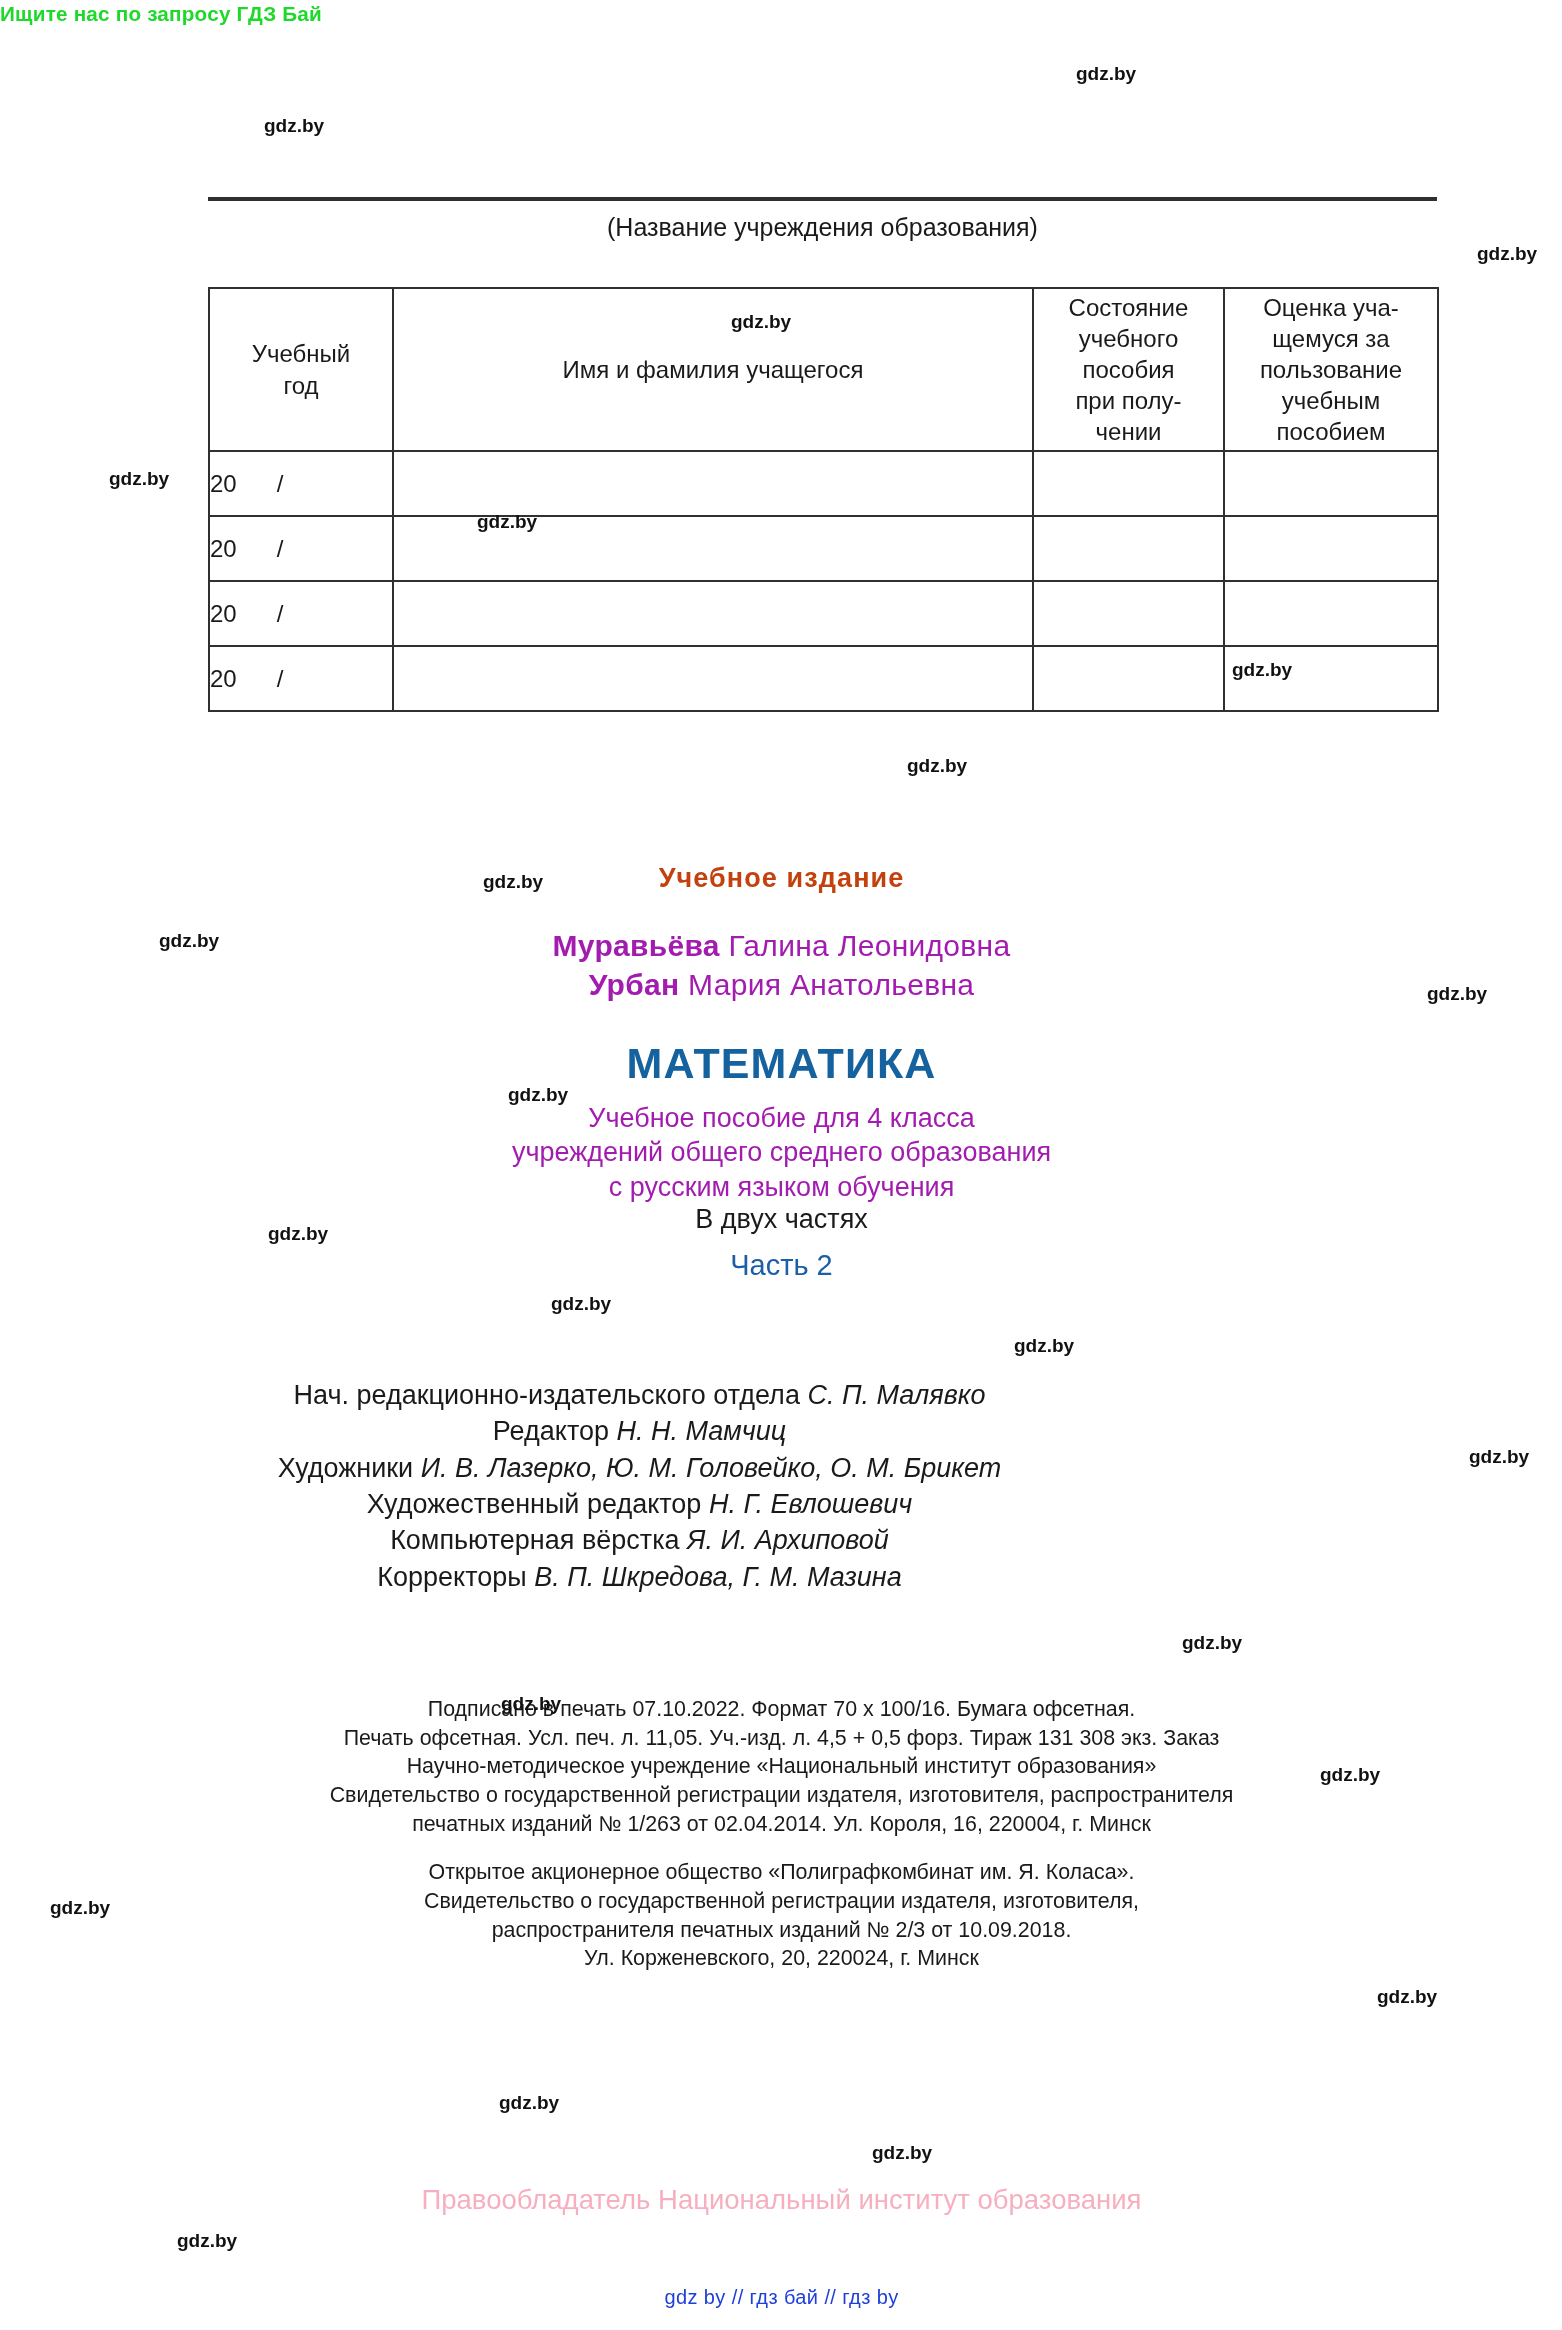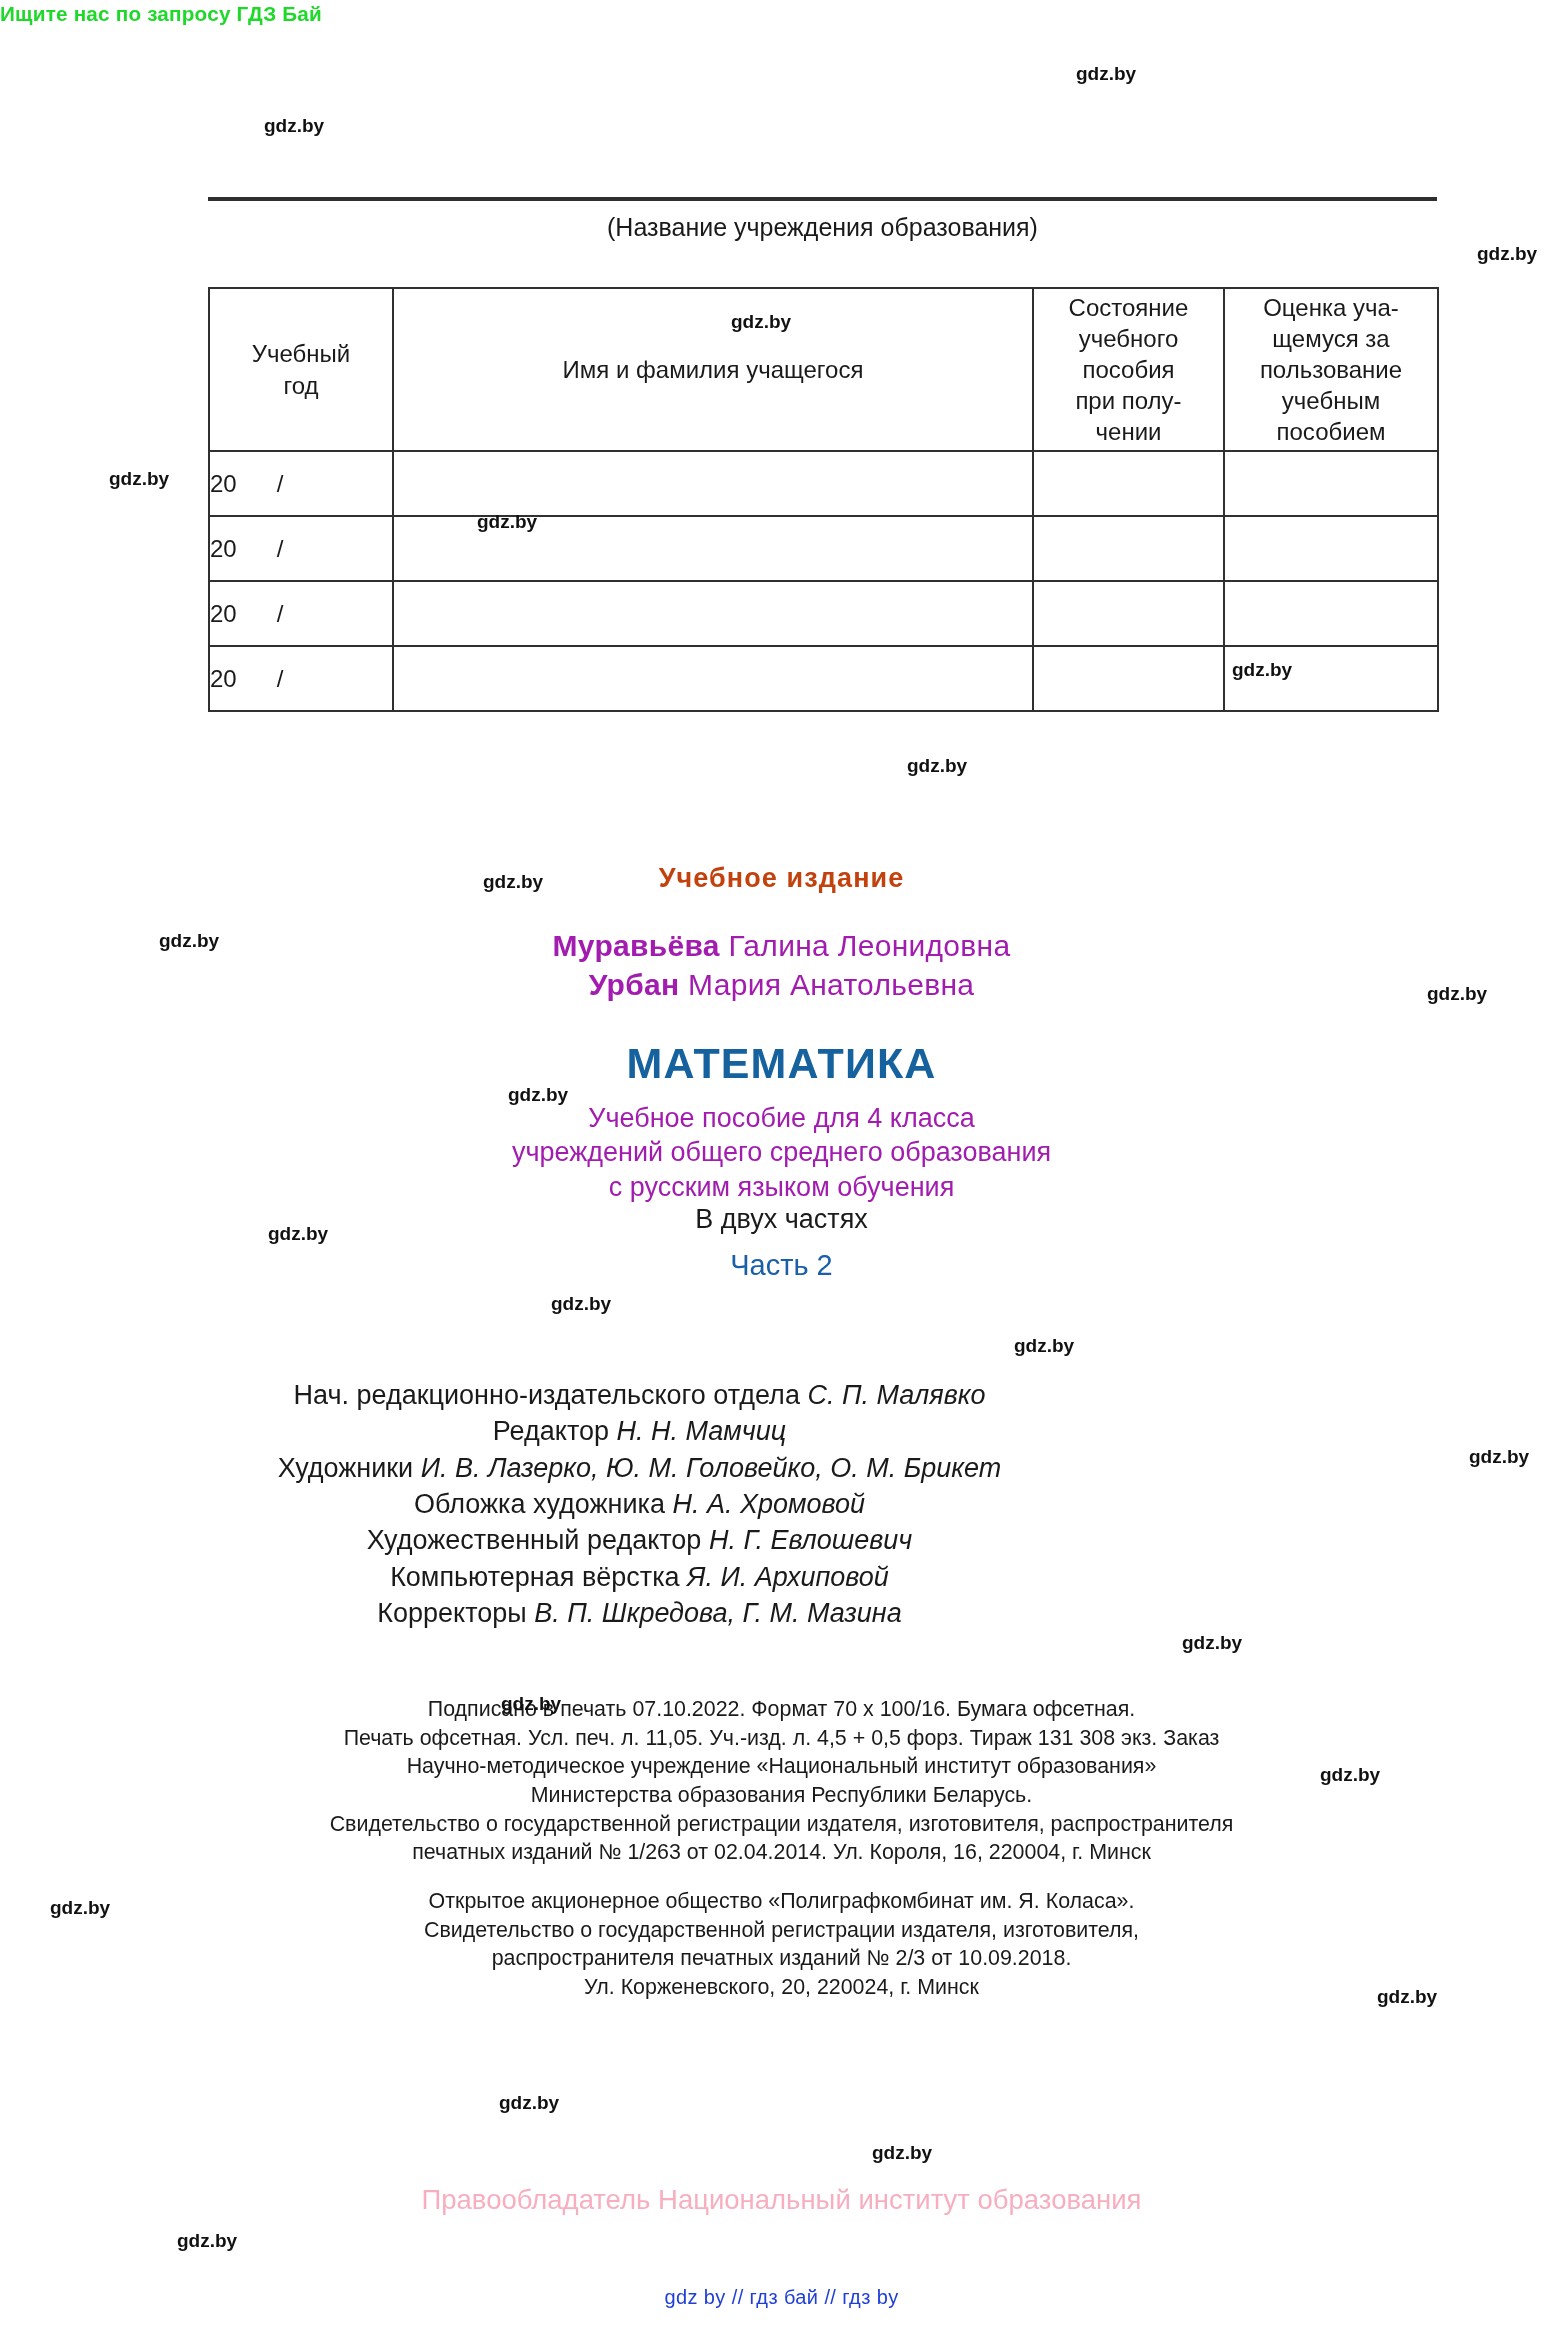--- a/index.html
+++ b/index.html
@@ -282,31 +282,29 @@
       <div>с русским языком обучения</div>
     </div>
     <div class="parts">В двух частях</div>
     <div class="partno">Часть 2</div>
   </div>
 
   <div class="credits">
     <div><span>Нач. редакционно-издательского отдела </span><i>С. П. Малявко</i></div>
     <div><span>Редактор </span><i>Н. Н. Мамчиц</i></div>
     <div><span>Художники </span><i>И. В. Лазерко, Ю. М. Головейко, О. М. Брикет</i></div>
-    <div><span>Обложка художника </span><i>Н. А. Хромовой</i></div>
     <div><span>Художественный редактор </span><i>Н. Г. Евлошевич</i></div>
     <div><span>Компьютерная вёрстка </span><i>Я. И. Архиповой</i></div>
     <div><span>Корректоры </span><i>В. П. Шкредова, Г. М. Мазина</i></div>
   </div>
 
   <div class="imprint">
     <div>Подписано в печать 07.10.2022. Формат 70 x 100/16. Бумага офсетная.</div>
     <div>Печать офсетная. Усл. печ. л. 11,05. Уч.-изд. л. 4,5 + 0,5 форз. Тираж 131 308 экз. Заказ</div>
     <div>Научно-методическое учреждение «Национальный институт образования»</div>
-    <div>Министерства образования Республики Беларусь.</div>
     <div>Свидетельство о государственной регистрации издателя, изготовителя, распространителя</div>
     <div>печатных изданий № 1/263 от 02.04.2014. Ул. Короля, 16, 220004, г. Минск</div>
     <span class="gap"></span>
     <div>Открытое акционерное общество «Полиграфкомбинат им. Я. Коласа».</div>
     <div>Свидетельство о государственной регистрации издателя, изготовителя,</div>
     <div>распространителя печатных изданий № 2/3 от 10.09.2018.</div>
     <div>Ул. Корженевского, 20, 220024, г. Минск</div>
   </div>
 
   <div class="copyright">Правообладатель Национальный институт образования</div>

